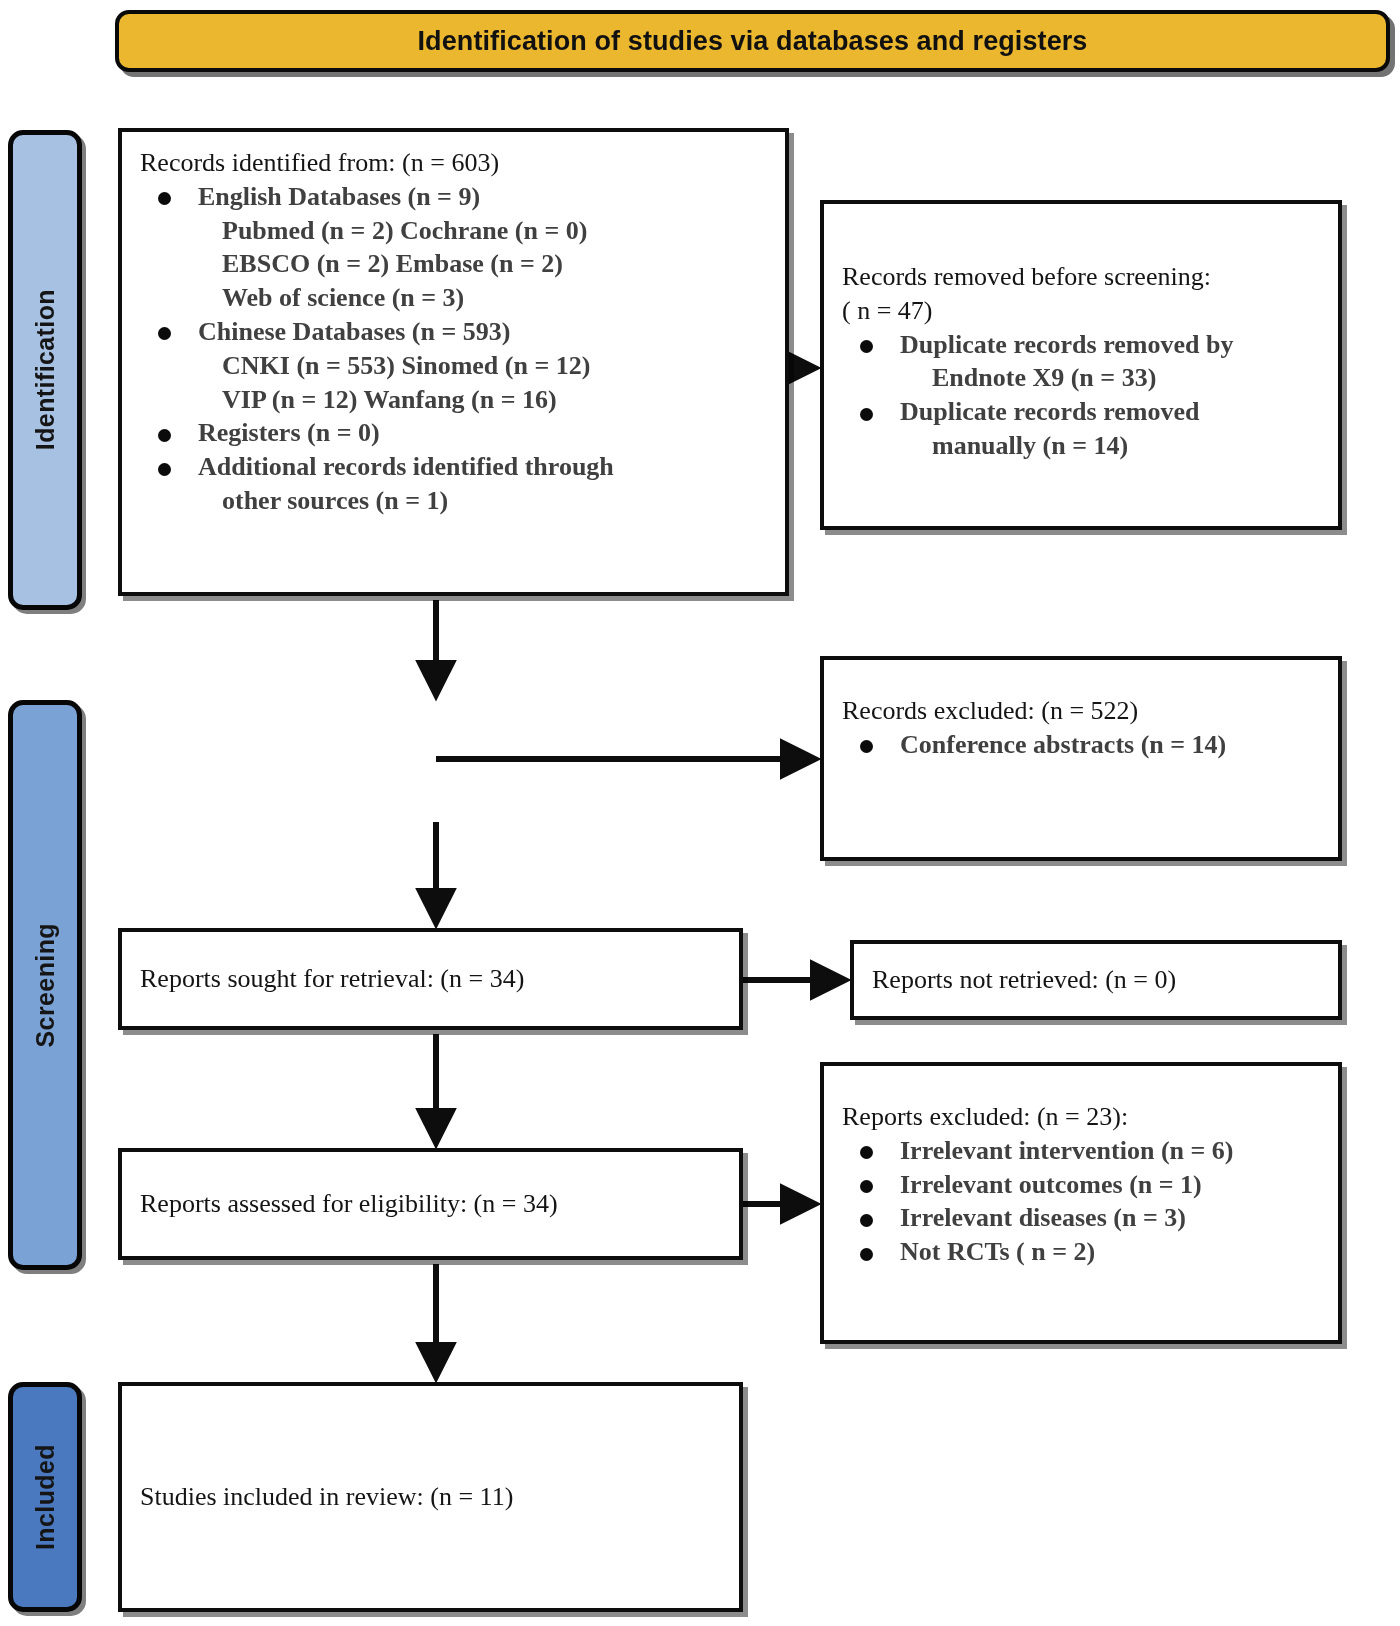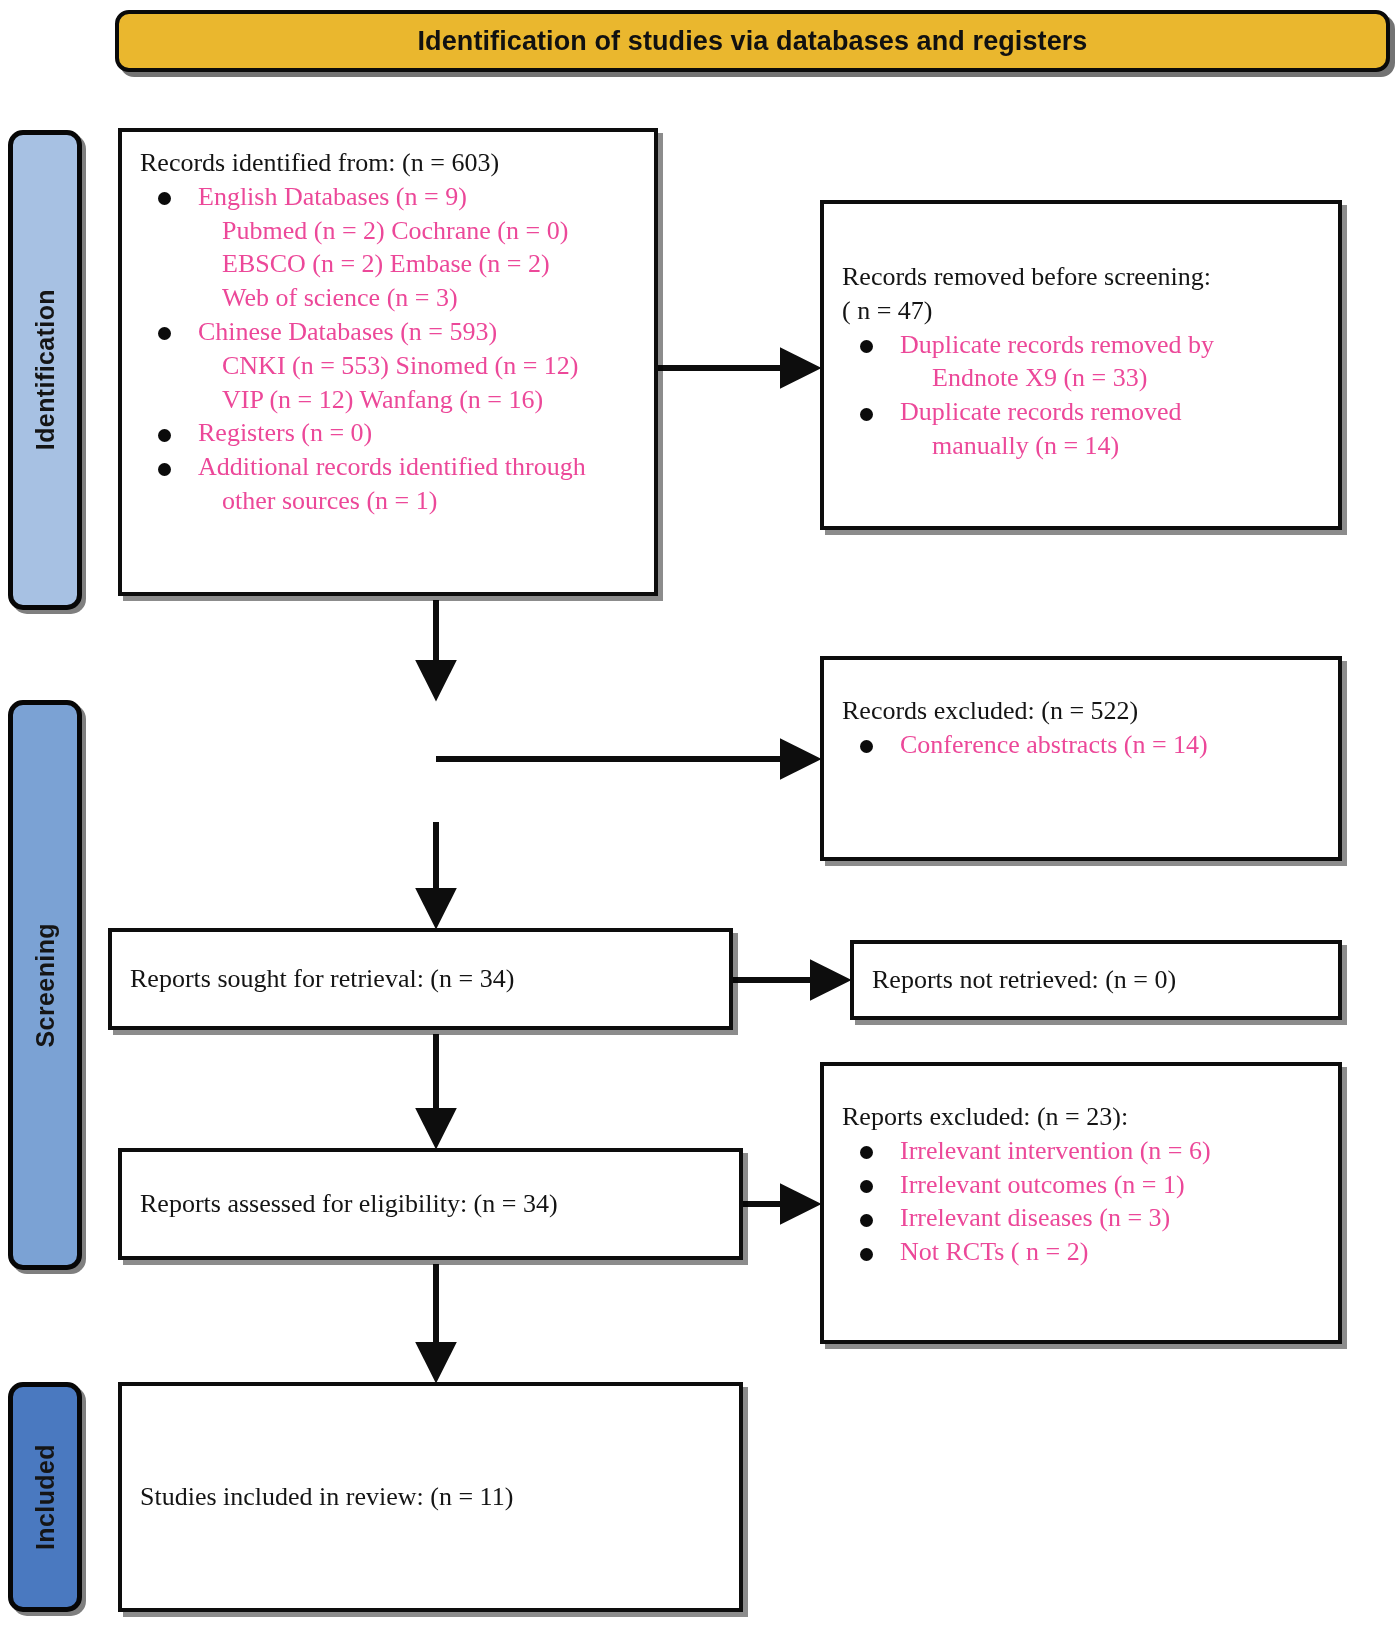--- a/index.html
+++ b/index.html
@@ -79,39 +79,40 @@
     line-height: 1.30;
     color: #141414;
     white-space: nowrap;
   }
   ul.bullets { list-style: none; }
   ul.bullets > li {
     position: relative;
     padding-left: 58px;
     font-size: 26px;
     line-height: 1.30;
-    color: #ec4899;
-    white-space: nowrap;
+    color: #404040;
+    white-space: nowrap;
+    font-weight: bold;
   }
   ul.bullets > li .dot {
     position: absolute;
     left: 18px;
     top: 0.48em;
     width: 13px;
     height: 13px;
     background: #0b0b0b;
     border-radius: 50%;
   }
 
   
-  #box-identified      { left: 118px; top: 128px;  width: 540px; height: 468px; }
+  #box-identified      { left: 118px; top: 128px;  width: 671px; height: 468px; }
   #box-removed         { left: 820px; top: 200px;  width: 522px; height: 330px; }
   #box-screened        { left: 118px; top: 700px;  width: 625px; height: 118px; }
   #box-excluded-screen { left: 820px; top: 656px;  width: 522px; height: 205px; }
-  #box-sought          { left: 108px; top: 928px;  width: 625px; height: 102px; }
+  #box-sought          { left: 118px; top: 928px;  width: 625px; height: 102px; }
   #box-notretrieved    { left: 850px; top: 940px;  width: 492px; height: 80px;  }
   #box-assessed        { left: 118px; top: 1148px; width: 625px; height: 112px; }
   #box-excluded-rep    { left: 820px; top: 1062px; width: 522px; height: 282px; }
   #box-included        { left: 118px; top: 1382px; width: 625px; height: 230px; }
 
   
   .vcenter { display: flex; align-items: center; }
 
   
   #connectors {

